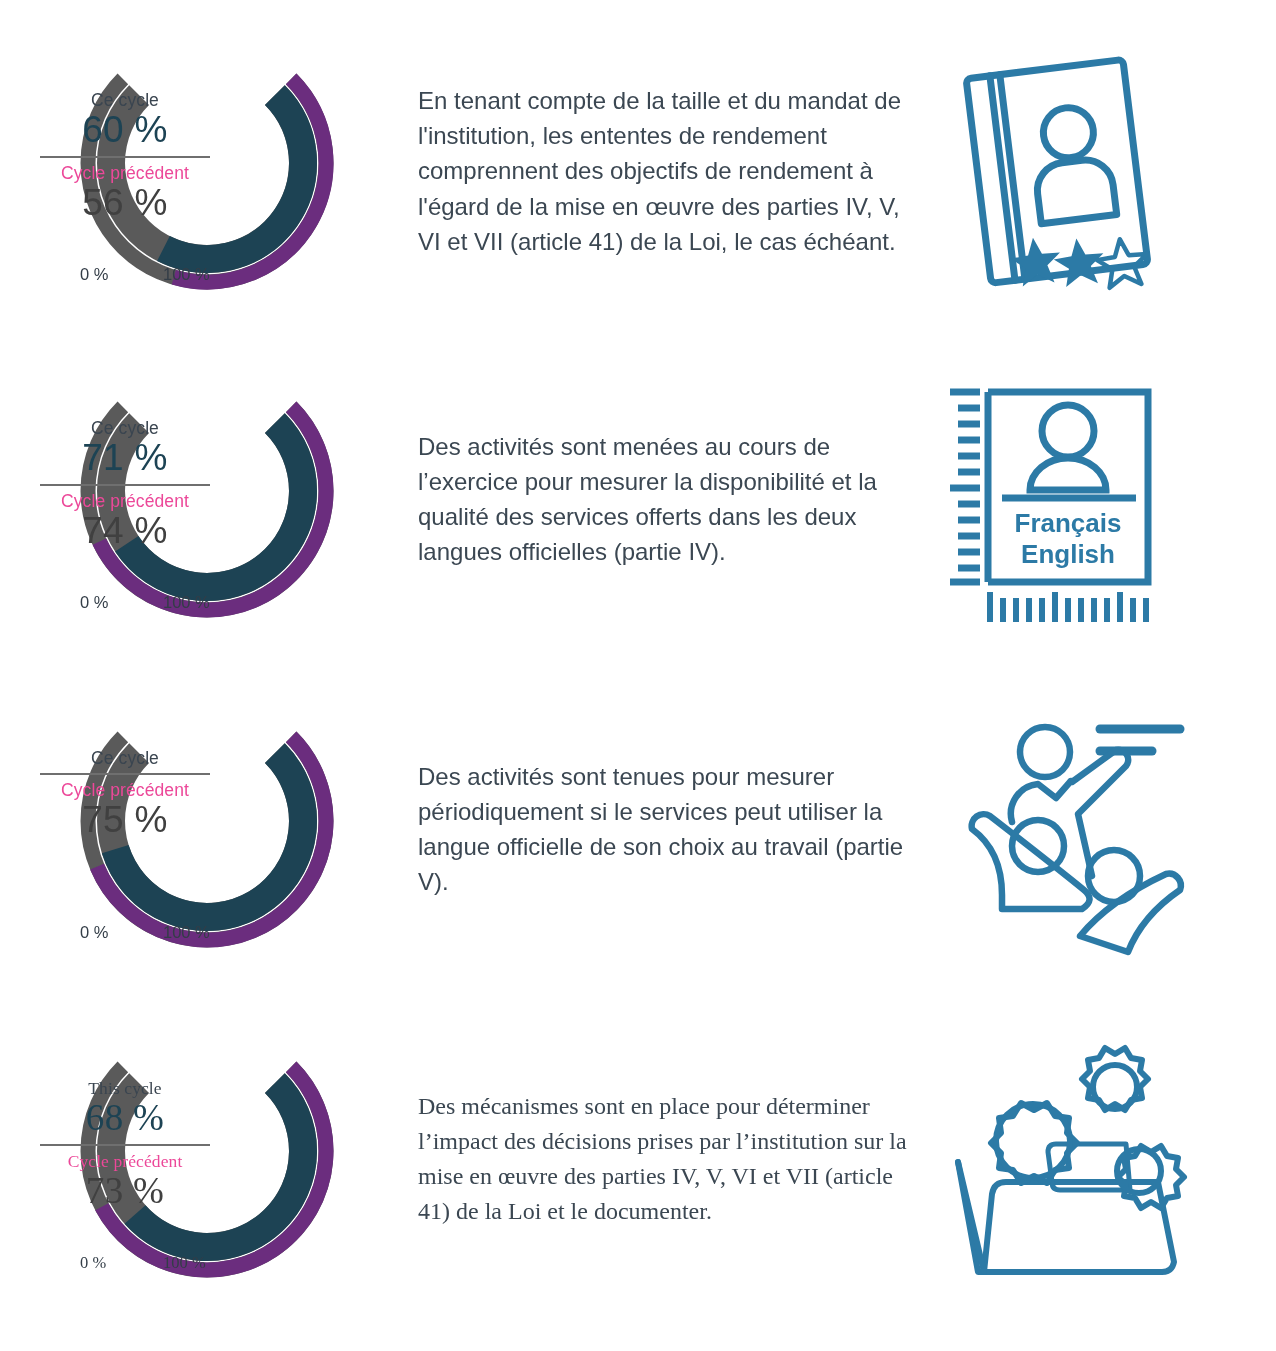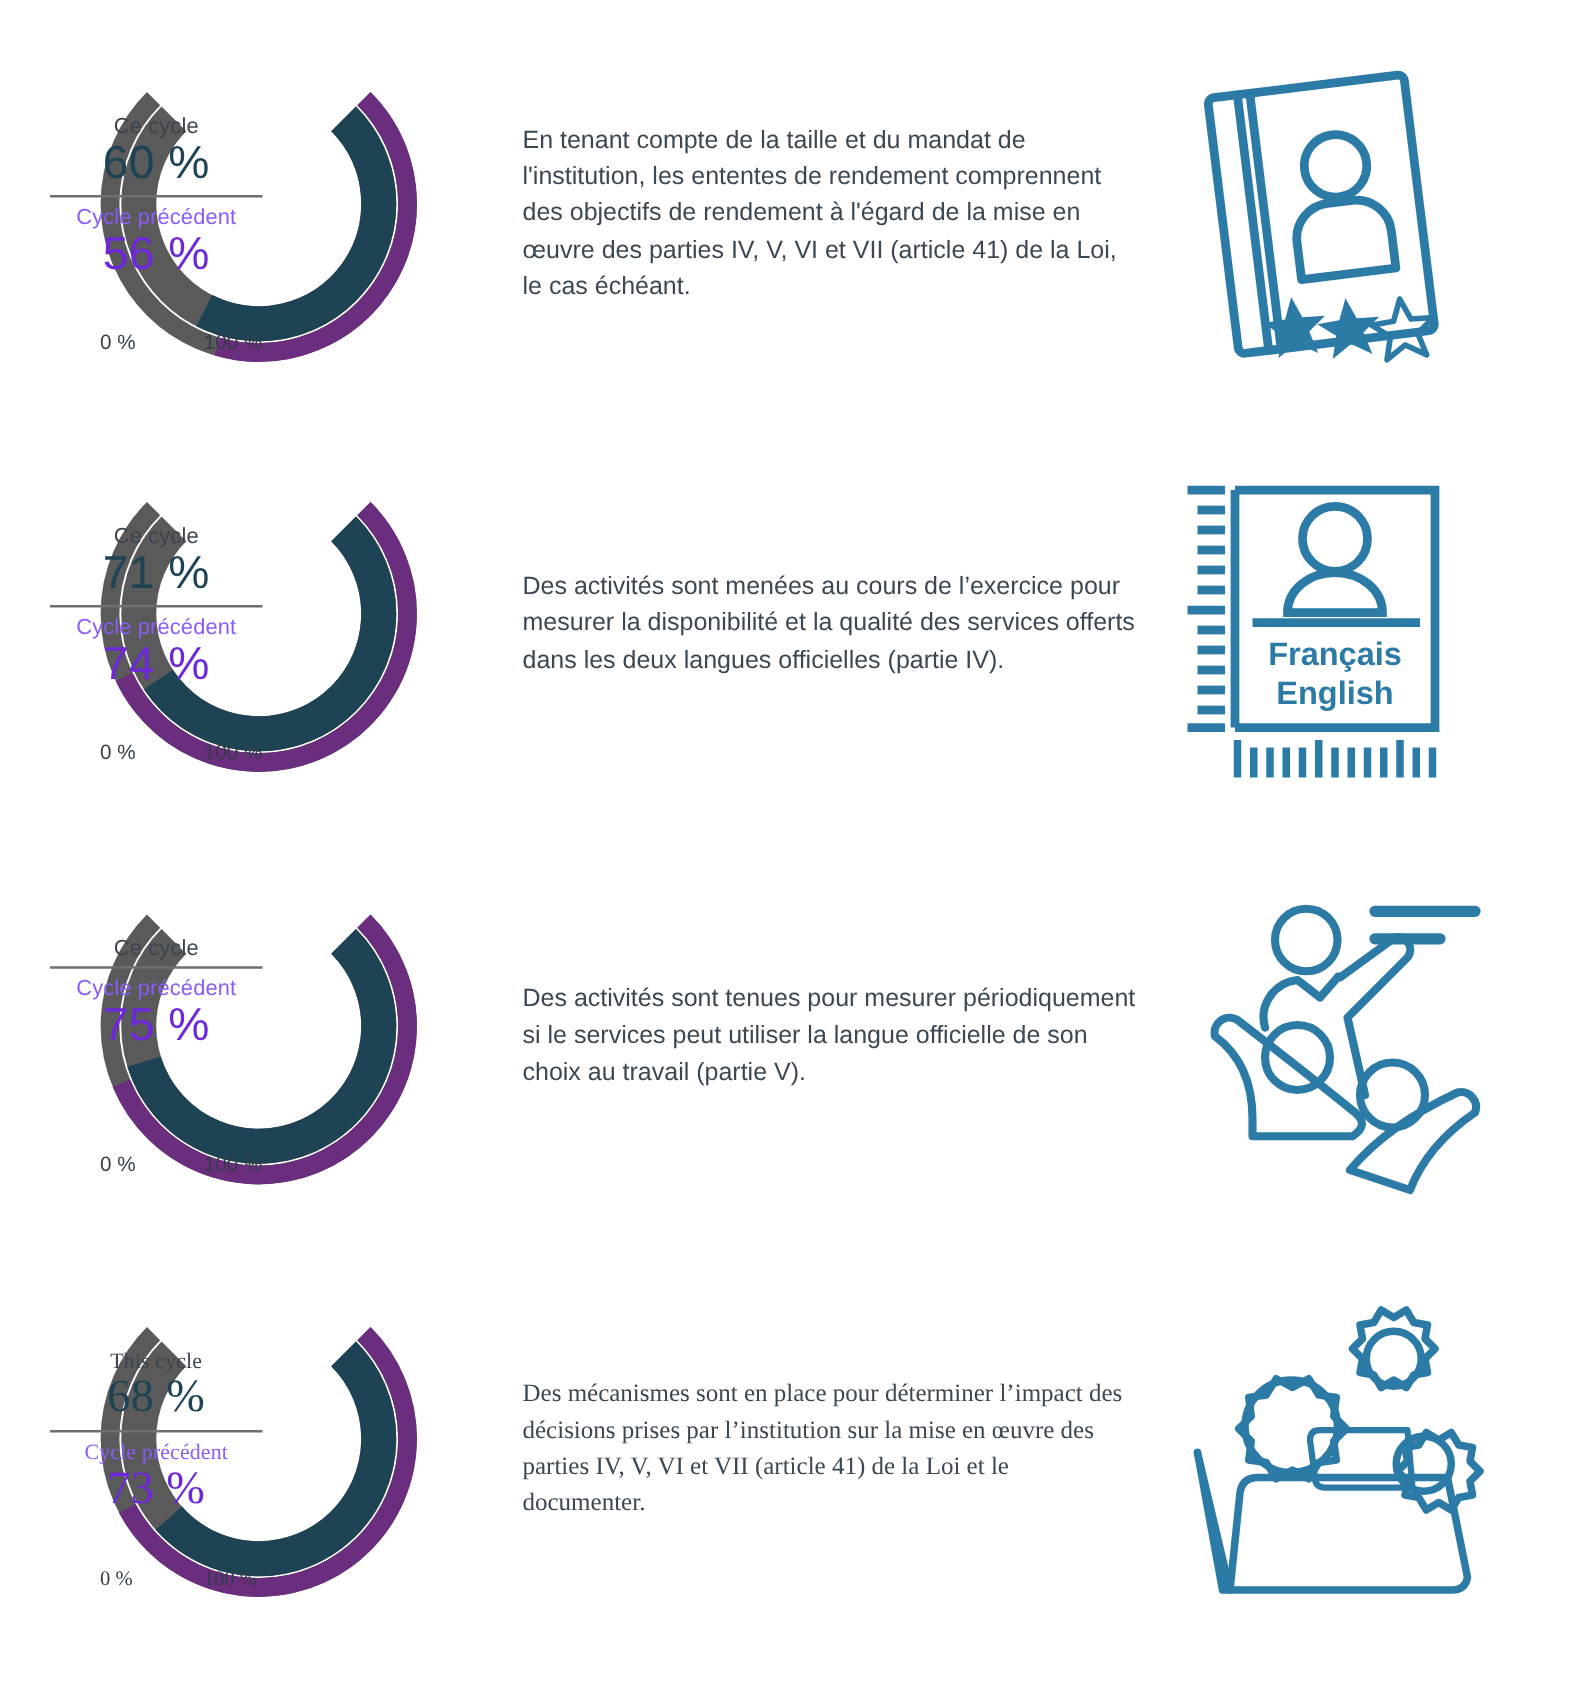--- a/index.html
+++ b/index.html
@@ -59,47 +59,47 @@
     margin-top:-1px;
     letter-spacing:.3px;
   }
   .divider {
     height:2px;
     background:#6f6f6f;
     margin:5px 2px 5px 2px;
   }
   .lbl-prev {
     font-size:17.5px;
-    color:#8b5cf6;
+    color:#ec4899;
     line-height:1.15;
     letter-spacing:.1px;
   }
   .val-prev {
     font-size:37px;
-    color:#6d28d9;
+    color:#404040;
     line-height:1.12;
     margin-top:-1px;
     letter-spacing:.3px;
   }
 
   .axis-lbl {
     position:absolute;
     font-size:16.5px;
     color:#333d47;
     white-space:nowrap;
   }
   .axis-zero { left:80px; top:253px; }
   .axis-full { left:163px; top:253px; }
 
   
   .text-cell {
     flex:0 0 500px;
     width:500px;
     padding-left:8px;
-    font-size:20px;
+    font-size:24px;
     line-height:1.46;
     color:#3b4752;
   }
   .text-cell p { margin:0; }
 
   
   .icon-cell {
     flex:1 1 auto;
     position:relative;
     height:318px;

